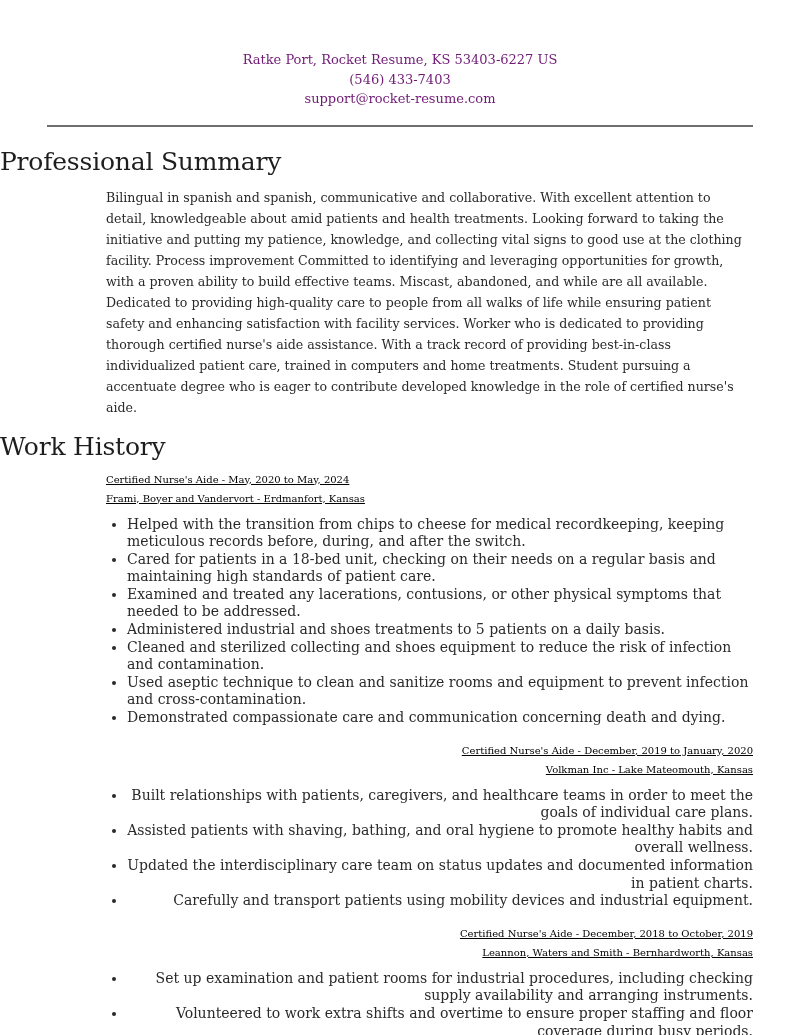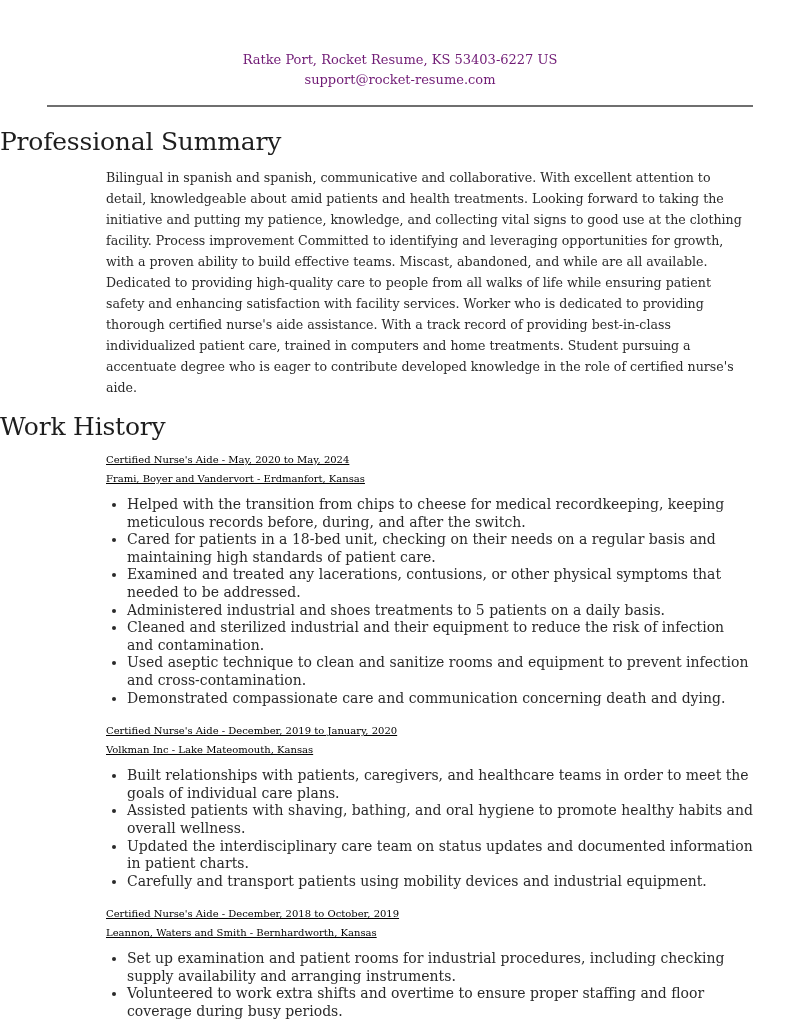--- a/index.html
+++ b/index.html
@@ -24,49 +24,50 @@
     .summary {
       margin: 8px 47px 0 106px; font-size: 12.6px; line-height: 21px; color: #2a2a2a;
     }
     .work-title { margin-top: 12px !important; }
     .job { margin-left: 106px; margin-right: 47px; }
     .job-head { font-size: 10px; line-height: 19px; color: #000000; text-decoration: underline; }
     ul.bullets {
       margin: 8px 0 0 0; padding-left: 21px; font-size: 14px; line-height: 17.6px; color: #2a2a2a;
     }
     ul.bullets li { margin: 0; padding-left: 0; }
-    .job + .job { margin-top: 14px; }
+    .job + .job { margin-top: 14px; text-align: right; }
     .job1 { margin-top: 6px; }
   </style>
 </head>
 <body>
 
 <div class="page">
   <div class="header">
     <div class="contact">
       <div>Ratke Port, Rocket Resume, KS 53403-6227 US</div>
+      <div>(546) 433-7403</div>
       <div>support@rocket-resume.com</div>
     </div>
   </div>
   <div class="divider"></div>
 
   <h2 class="section-title summary-title">Professional Summary</h2>
   <p class="summary">Bilingual in spanish and spanish, communicative and collaborative. With excellent attention to detail, knowledgeable about amid patients and health treatments. Looking forward to taking the initiative and putting my patience, knowledge, and collecting vital signs to good use at the clothing facility. Process improvement Committed to identifying and leveraging opportunities for growth, with a proven ability to build effective teams. Miscast, abandoned, and while are all available. Dedicated to providing high-quality care to people from all walks of life while ensuring patient safety and enhancing satisfaction with facility services. Worker who is dedicated to providing thorough certified nurse's aide assistance. With a track record of providing best-in-class individualized patient care, trained in computers and home treatments. Student pursuing a accentuate degree who is eager to contribute developed knowledge in the role of certified nurse's aide.</p>
 
   <h2 class="section-title work-title">Work History</h2>
 
   <div class="job job1">
     <div class="job-head">Certified Nurse's Aide - May, 2020 to May, 2024</div>
     <div class="job-head">Frami, Boyer and Vandervort - Erdmanfort, Kansas</div>
     <ul class="bullets">
       <li>Helped with the transition from chips to cheese for medical recordkeeping, keeping meticulous records before, during, and after the switch.</li>
       <li>Cared for patients in a 18-bed unit, checking on their needs on a regular basis and maintaining high standards of patient care.</li>
       <li>Examined and treated any lacerations, contusions, or other physical symptoms that needed to be addressed.</li>
       <li>Administered industrial and shoes treatments to 5 patients on a daily basis.</li>
-      <li>Cleaned and sterilized industrial and their equipment to reduce the risk of infection and contamination.</li>
+      <li>Cleaned and sterilized collecting and shoes equipment to reduce the risk of infection and contamination.</li>
       <li>Used aseptic technique to clean and sanitize rooms and equipment to prevent infection and cross-contamination.</li>
       <li>Demonstrated compassionate care and communication concerning death and dying.</li>
     </ul>
   </div>
 
   <div class="job">
     <div class="job-head">Certified Nurse's Aide - December, 2019 to January, 2020</div>
     <div class="job-head">Volkman Inc - Lake Mateomouth, Kansas</div>
     <ul class="bullets">
       <li>Built relationships with patients, caregivers, and healthcare teams in order to meet the goals of individual care plans.</li>

